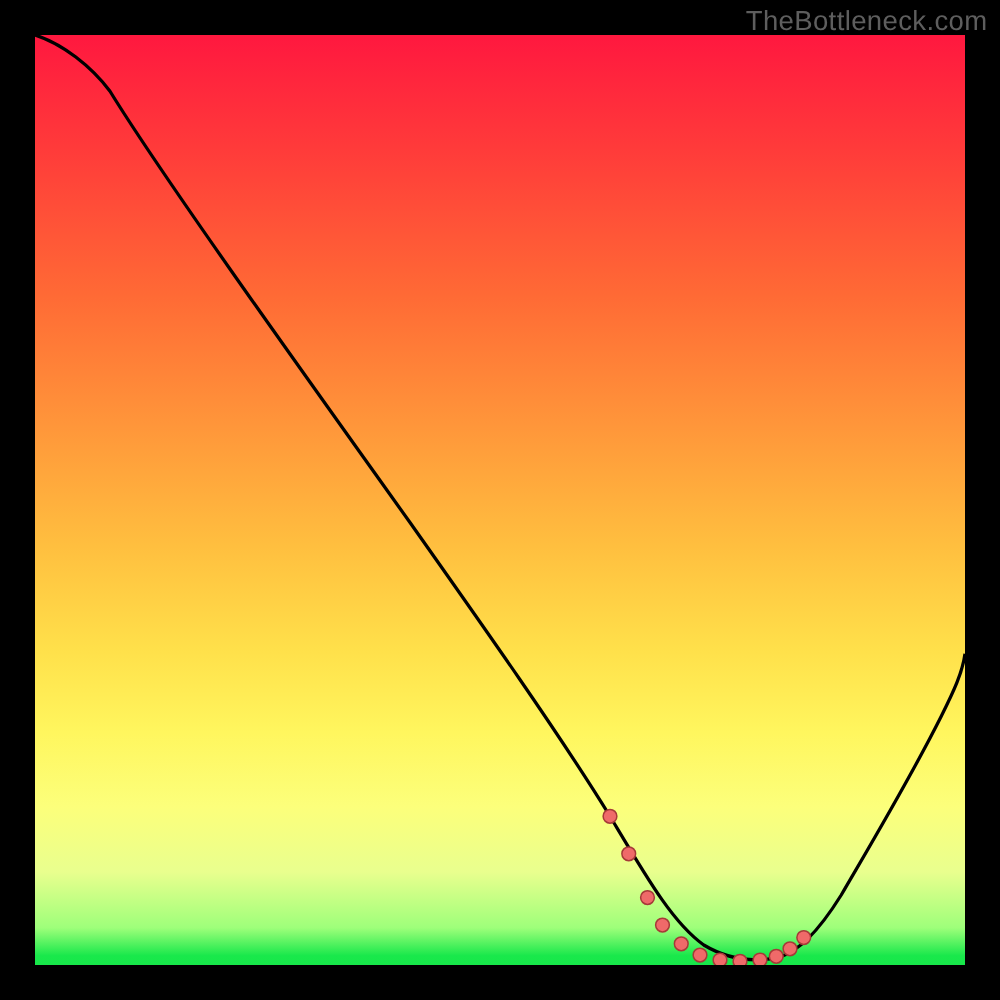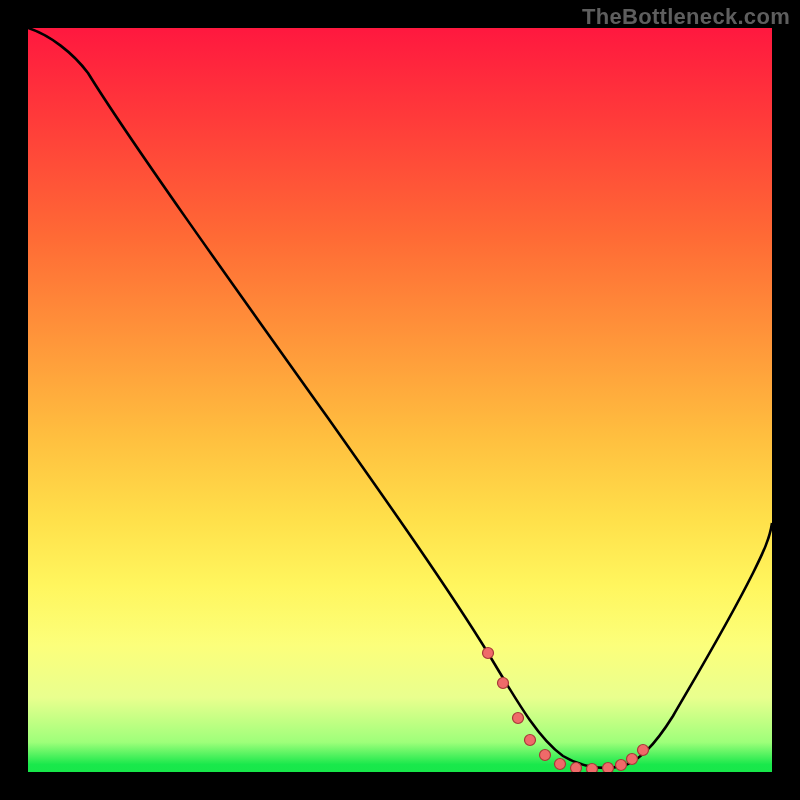--- a/index.html
+++ b/index.html
@@ -16,21 +16,21 @@
     width: 800px;
     height: 800px;
     background: #000000;
   }
   .watermark {
     position: absolute;
     top: 4px;
     right: 10px;
     color: #5e5e5e;
     font-size: 22px;
-    font-weight: 700;
+    font-weight: 400;
     letter-spacing: 0.3px;
     z-index: 10;
     cursor: default;
   }
   .plot-area {
     position: absolute;
     left: 28px;
     top: 28px;
     width: 744px;
     height: 744px;

